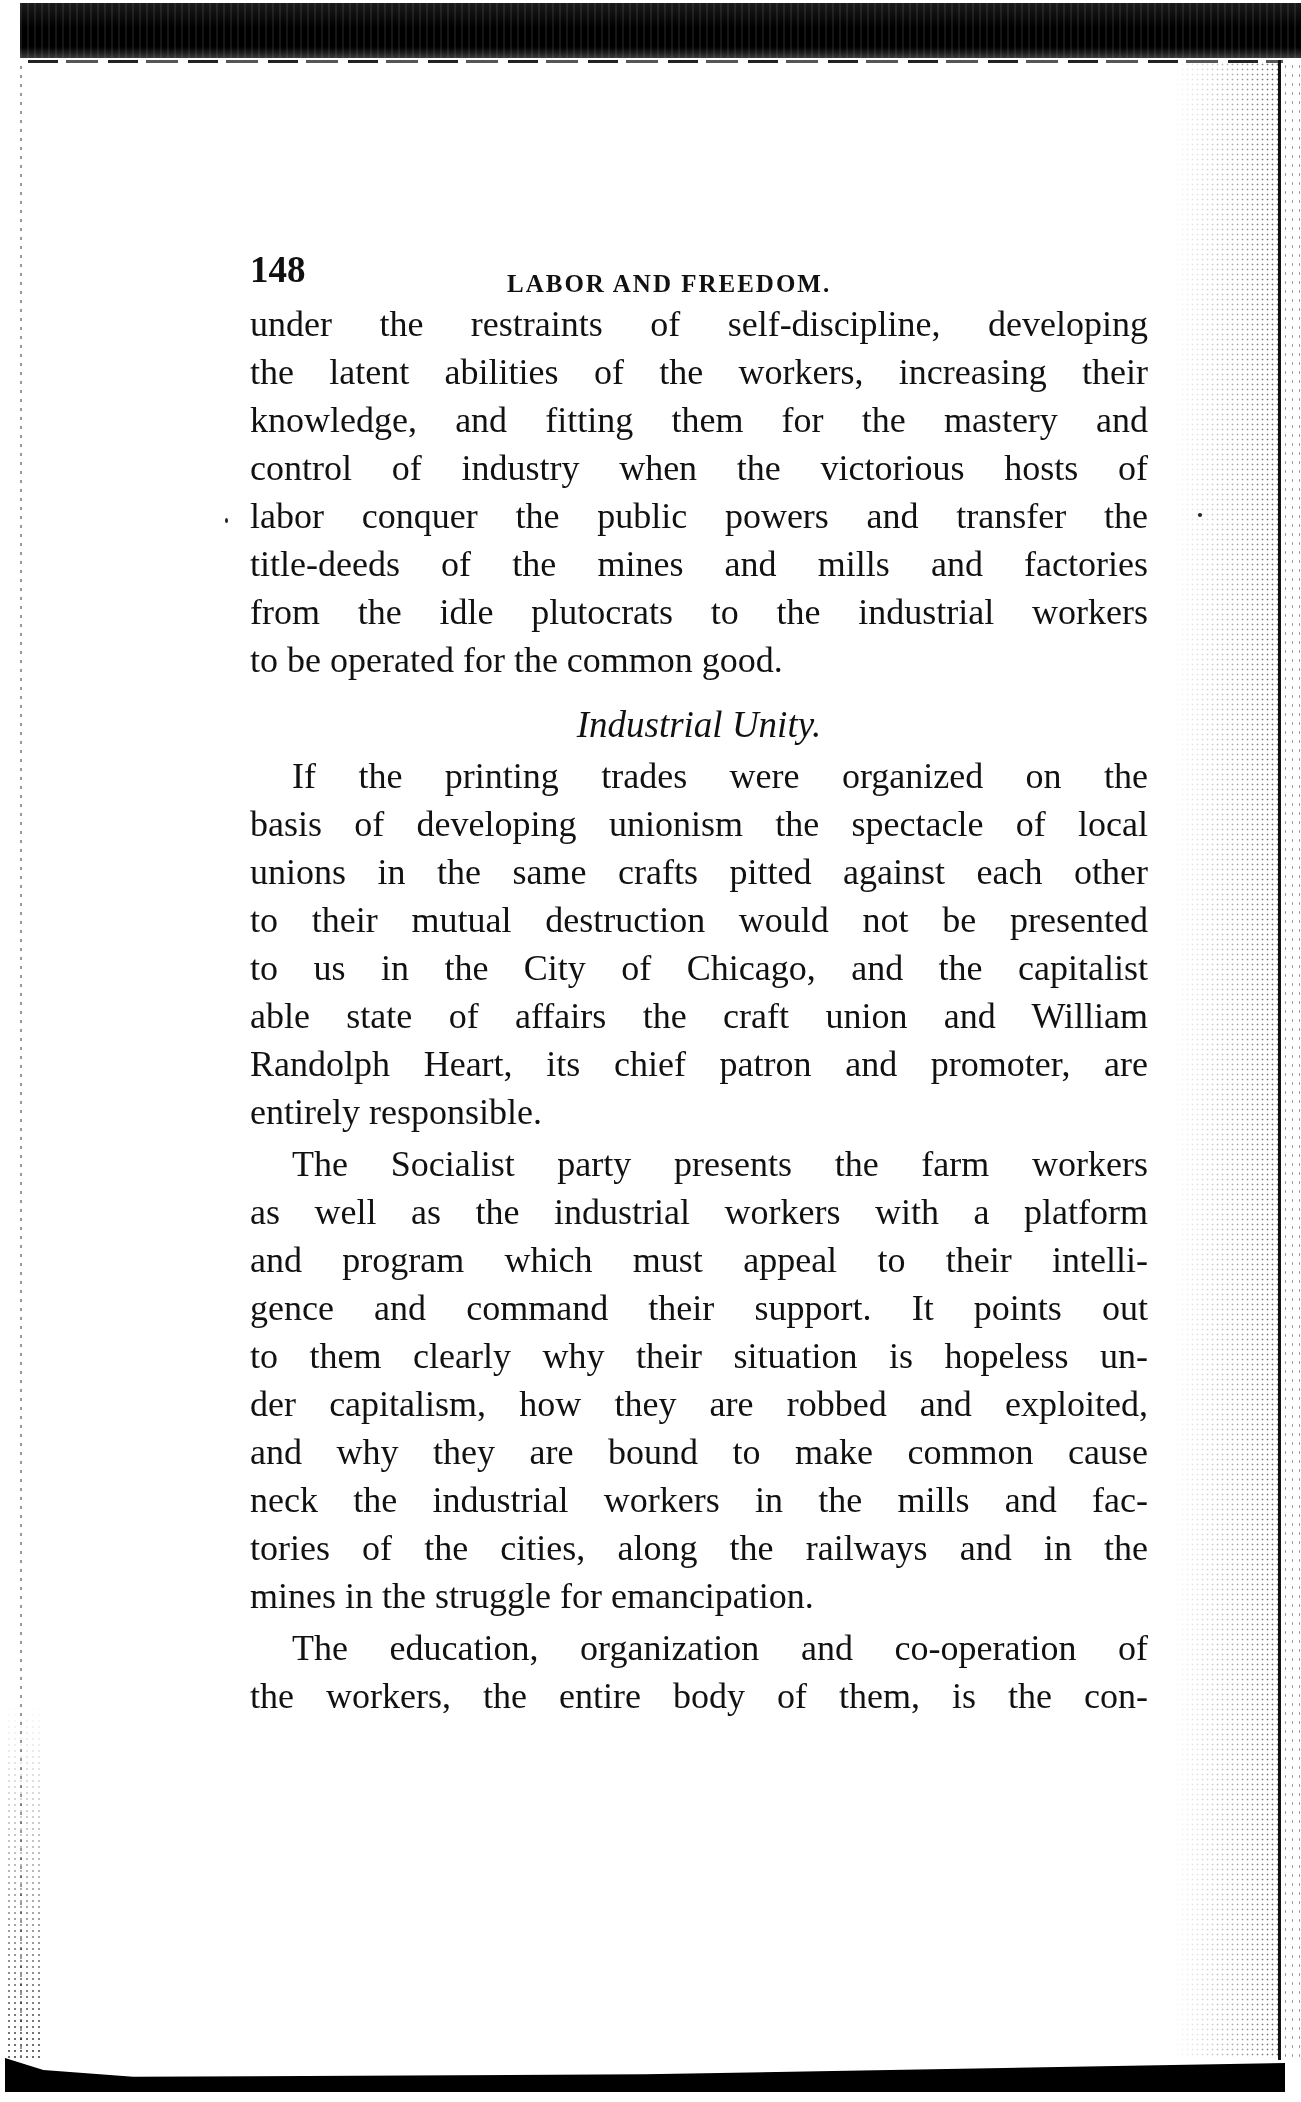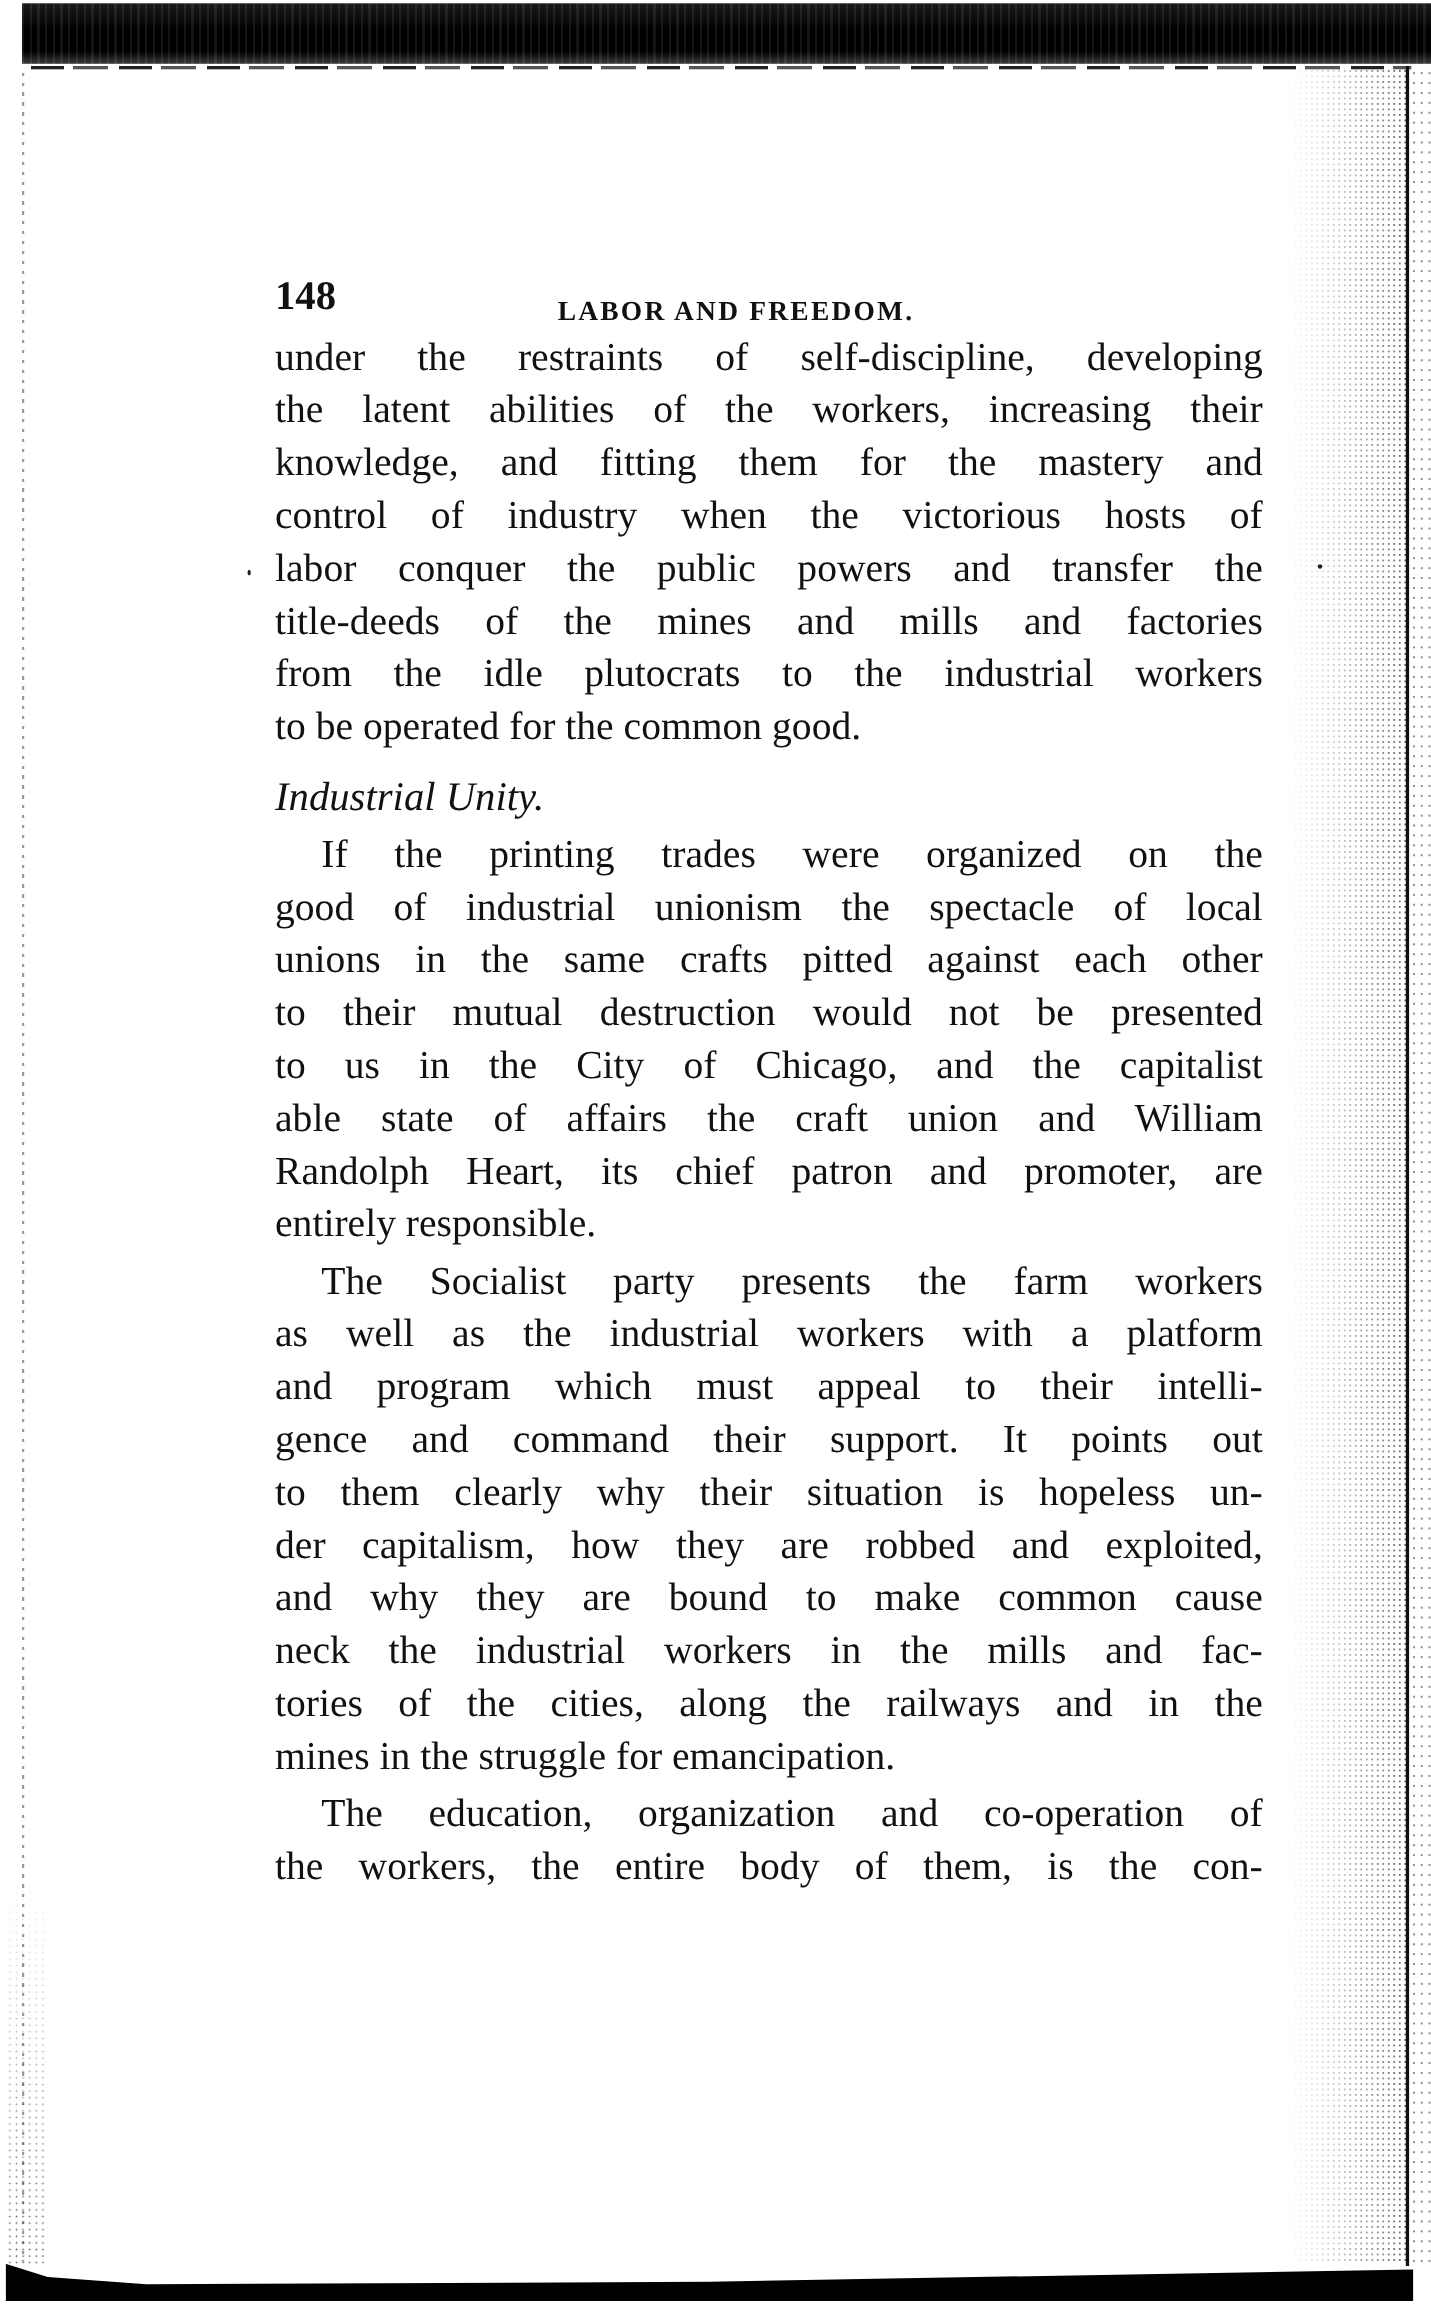--- a/index.html
+++ b/index.html
@@ -74,21 +74,21 @@
     font-size: 36px;
   }
   .line {
     display: block; height: 48px; line-height: 48px;
     text-align: justify; text-align-last: justify; white-space: nowrap;
   }
   .line.last { text-align-last: left; }
   .line.indent { padding-left: 42px; }
   .para-gap { height: 4px; }
   .section-heading {
-    display: block; height: 62px; line-height: 70px; text-align: left;
+    display: block; height: 62px; line-height: 70px; text-align: center;
     font-style: italic; font-size: 37px; margin-top: 6px;
   }
 </style>
 </head>
 <body>
 
 <div class="scan-band-top"></div>
 <div class="scan-band-top-edge"></div>
 <div class="page-left-edge"></div>
 <div class="page-left-shade"></div>
@@ -113,21 +113,21 @@
     <span class="line">labor conquer the public powers and transfer the</span>
     <span class="line">title-deeds of the mines and mills and factories</span>
     <span class="line">from the idle plutocrats to the industrial workers</span>
     <span class="line last">to be operated for the common good.</span>
   </div>
 
   <span class="section-heading">Industrial Unity.</span>
 
   <div>
     <span class="line indent">If the printing trades were organized on the</span>
-    <span class="line">good of industrial unionism the spectacle of local</span>
+    <span class="line">basis of developing unionism the spectacle of local</span>
     <span class="line">unions in the same crafts pitted against each other</span>
     <span class="line">to their mutual destruction would not be presented</span>
     <span class="line">to us in the City of Chicago, and the capitalist</span>
     <span class="line">able state of affairs the craft union and William</span>
     <span class="line">Randolph Heart, its chief patron and promoter, are</span>
     <span class="line last">entirely responsible.</span>
   </div>
   <div class="para-gap"></div>
 
   <div>

